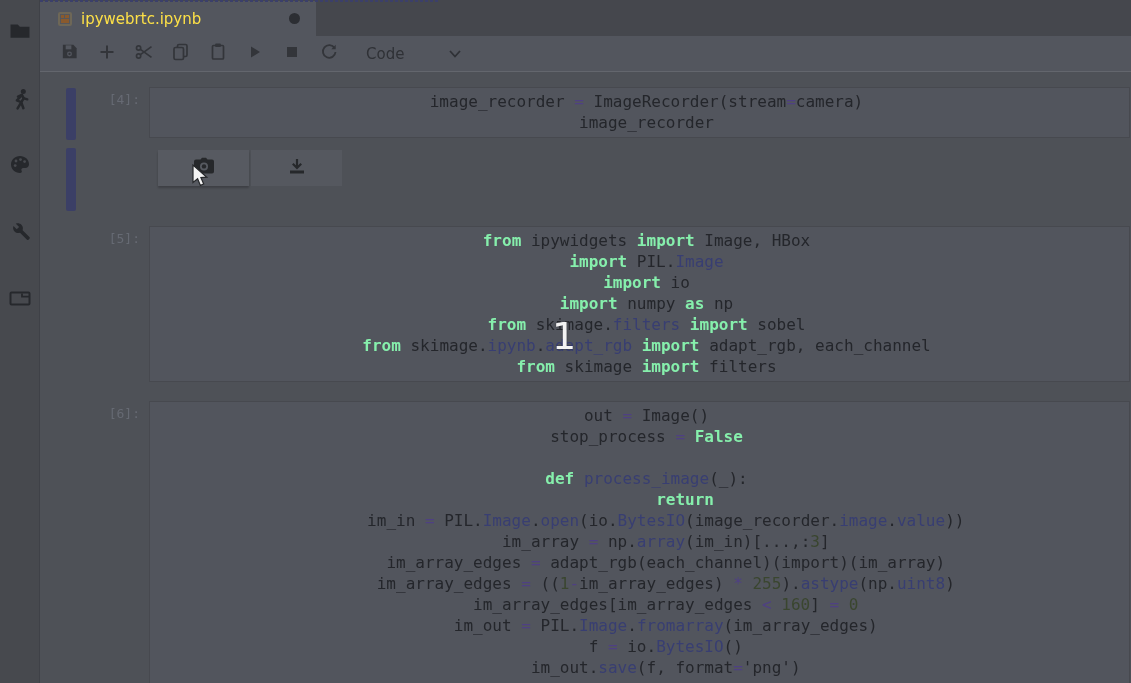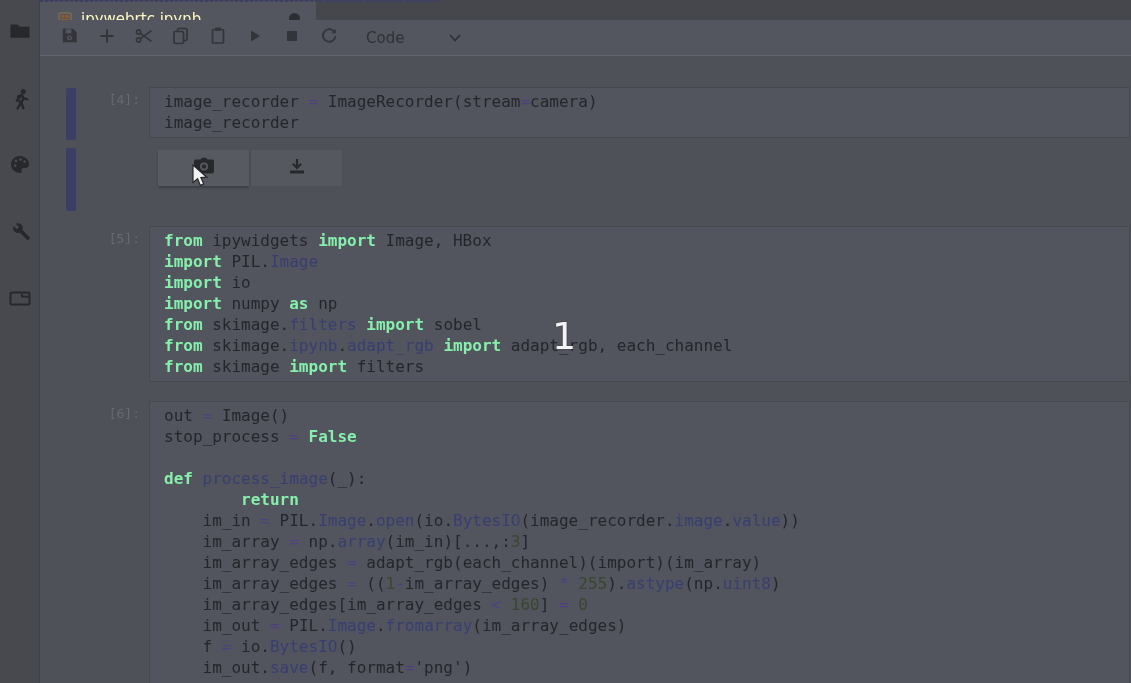--- a/index.html
+++ b/index.html
@@ -13,50 +13,50 @@
   .dock-item{position:absolute;left:0;width:39px;height:34px;display:flex;
              align-items:center;justify-content:center;}
   .dock-item svg{display:block;}
 
   
   .tabbar{position:absolute;left:40px;top:0;width:1091px;height:36px;background:#45474d;}
   .tab{position:absolute;left:0;top:1px;width:276px;height:35px;background:#53565e;
        display:flex;align-items:center;padding-left:18px;box-sizing:border-box;}
   .tab-topline{position:absolute;left:0;top:0;width:398px;height:2px;
        background:repeating-linear-gradient(90deg,#3b3f6a 0 3px,rgba(0,0,0,0) 3px 5px);}
-  .tab-label{margin-left:9px;font-size:15px;color:#fef9c3;}
+  .tab-label{margin-left:9px;font-size:15px;color:#fde047;}
   .dirty-dot{position:absolute;left:249px;top:12px;width:11px;height:11px;border-radius:50%;
        background:#2c2e33;}
   .nb-icon{width:14px;height:14px;border:2px solid #6e6757;border-radius:2px;
        position:relative;background:#55575c;box-sizing:border-box;}
   .nb-icon i{position:absolute;background:#8a5a2d;}
   .nb-icon i.a{left:1px;top:1px;width:3px;height:3px;}
   .nb-icon i.b{left:5px;top:1px;width:4px;height:3px;}
   .nb-icon i.c{left:1px;top:5px;width:8px;height:4px;}
 
   
-  .toolbar{position:absolute;left:40px;top:20px;width:1091px;height:36px;background:#53565e;
+  .toolbar{position:absolute;left:40px;top:36px;width:1091px;height:36px;background:#53565e;
        border-bottom:1px solid #63666d;display:flex;align-items:center;
        padding-left:11px;box-sizing:border-box;}
   .tb-btn{width:37px;height:30px;display:flex;align-items:center;justify-content:center;}
   .celltype{margin-left:19px;width:96px;display:flex;align-items:center;
        justify-content:space-between;}
   .celltype-label{font-size:15px;color:#2f3136;}
 
   
   .notebook{position:absolute;left:40px;top:73px;width:1091px;height:610px;
        background:#4e5157;overflow:hidden;}
   .collapser{position:absolute;width:10px;border-radius:2px;background:#3b3f66;}
   .prompt{position:absolute;left:30px;width:70px;text-align:right;
        font:13px "DejaVu Sans Mono","Liberation Mono",monospace;color:#666a73;}
   .editor{position:absolute;left:109px;width:981px;background:#52555d;
        border:1px solid #47494f;box-sizing:border-box;padding:4px 0 4px 14px;
        overflow:hidden;}
   .cm-line{height:21px;line-height:21px;white-space:pre;
-       font:16px "DejaVu Sans Mono","Liberation Mono",monospace;color:#24262b;}
+       font:16px "DejaVu Sans Mono","Liberation Mono",monospace;color:#24262b;text-align:center;}
   .tp{color:#24262b;}
   .tk{color:#86efac;font-weight:bold;}
   .tb2{color:#383e72;margin-top:16px;}
   .to{color:#4f4083;}
   .tn{color:#3a462f;}
 
   
   .wbtn{position:absolute;top:77px;height:36px;background:#55585f;display:flex;
        align-items:center;justify-content:center;}
   .wbtn.cam{left:118px;width:91px;background:#575a61;box-shadow:0 2px 2px rgba(0,0,0,.22);}

